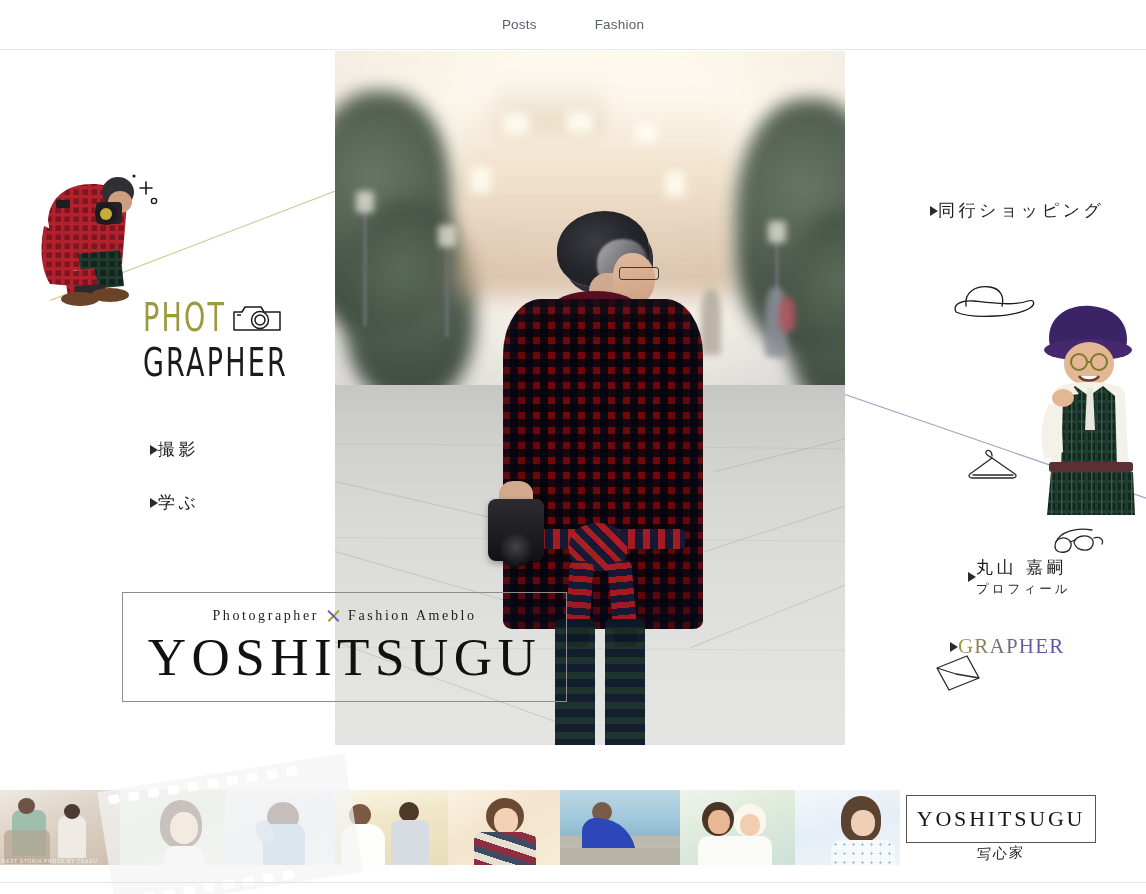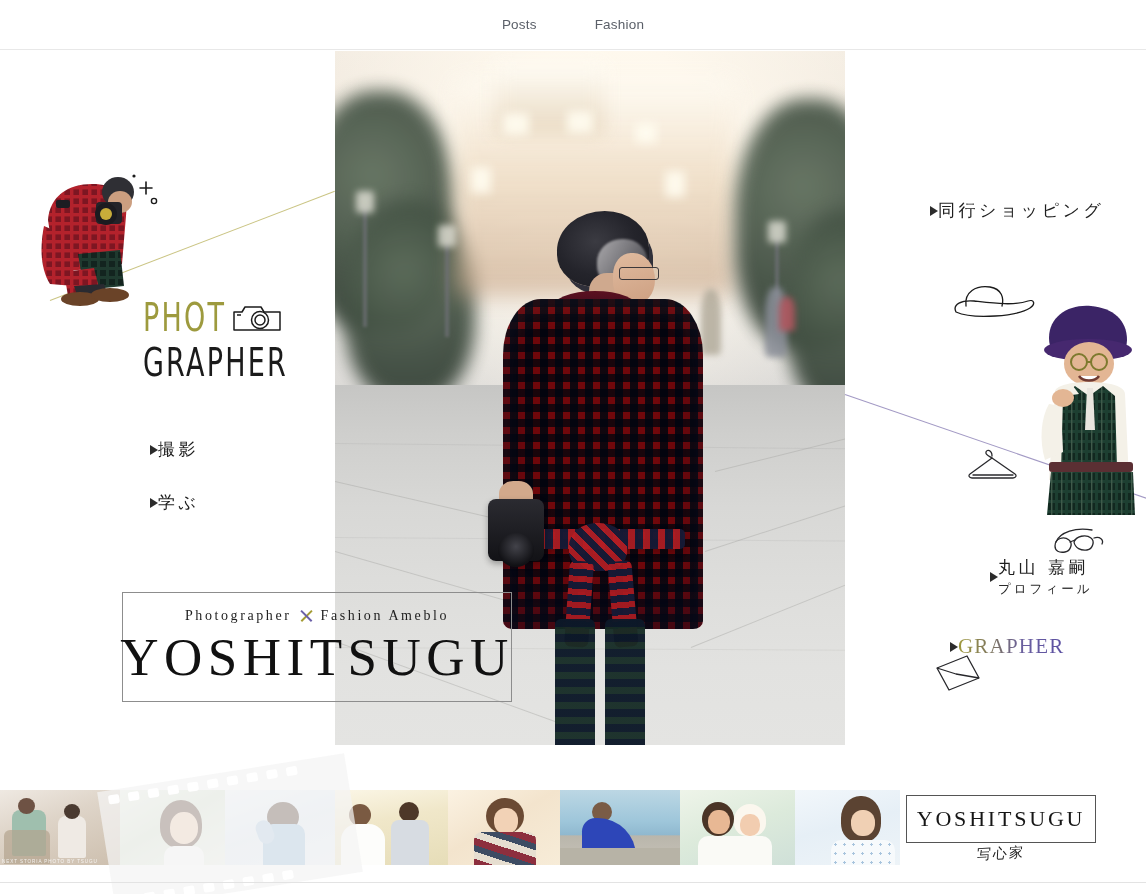--- a/index.html
+++ b/index.html
@@ -200,21 +200,21 @@
   }
   .mi-stack { display:flex; flex-direction:column; }
   .mi-en {
     font-family:"Liberation Serif", serif; font-size:21px; letter-spacing:1.2px;
     background: linear-gradient(90deg,#a09a3c 0%, #7d7560 32%, #6a5fa0 62%, #5b4fa2 100%);
     -webkit-background-clip:text; background-clip:text; color:transparent;
   }
 
   
   .titlebox {
-    position:absolute; left:122px; top:592px; width:390px; height:110px;
+    position:absolute; left:122px; top:592px; width:445px; height:110px;
     border:1px solid #8d8d8d; z-index:25;
     display:flex; flex-direction:column; align-items:center; justify-content:center;
     background: transparent;
   }
   .title-sub {
     font-family:"Liberation Serif", serif; font-size:14px; letter-spacing:2.6px;
     color:#1d1d1d; display:flex; align-items:center; gap:7px;
   }
   .xmark { position:relative; width:15px; height:15px; display:inline-block; }
   .xmark span { position:absolute; left:0; top:7px; width:15px; height:1.6px; display:block; }
@@ -445,21 +445,21 @@
   <svg class="icon-sketch" style="left:1050px; top:528px; width:62px; height:34px;" viewBox="0 0 62 34">
     <g fill="none" stroke="#27272b" stroke-width="1.3" stroke-linecap="round">
       <path d="M5,18 C5,10 14,8 19,12 C23,15 21,23 15,24 C9,25 5,23 5,18 Z"></path>
       <path d="M24,14 C26,8 36,6 41,10 C45,13 43,21 37,22 C31,23 25,20 24,14 Z"></path>
       <path d="M20,14 L25,12"></path>
       <path d="M6,14 C10,4 26,-1 42,2"></path>
       <path d="M44,10 C50,8 54,12 52,16"></path>
     </g>
   </svg>
 
-  <div class="menu-item" style="left:990px; top:556px;">
+  <div class="menu-item" style="left:968px; top:556px;">
     <span class="tri"></span>
     <span class="mi-stack">
       <span class="mi-jp">丸山 嘉嗣</span>
       <span class="mi-sub">プロフィール</span>
     </span>
   </div>
 
   <div class="menu-item" style="left:950px; top:634px;">
     <span class="tri"></span>
     <span class="mi-en">GRAPHER</span>

